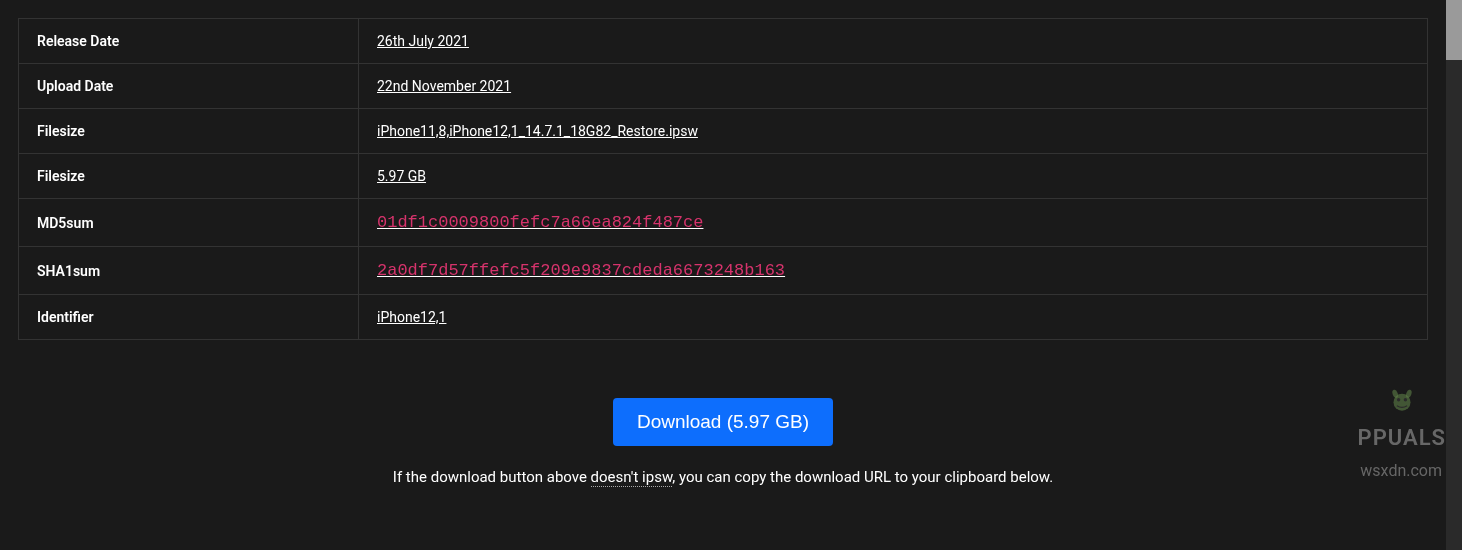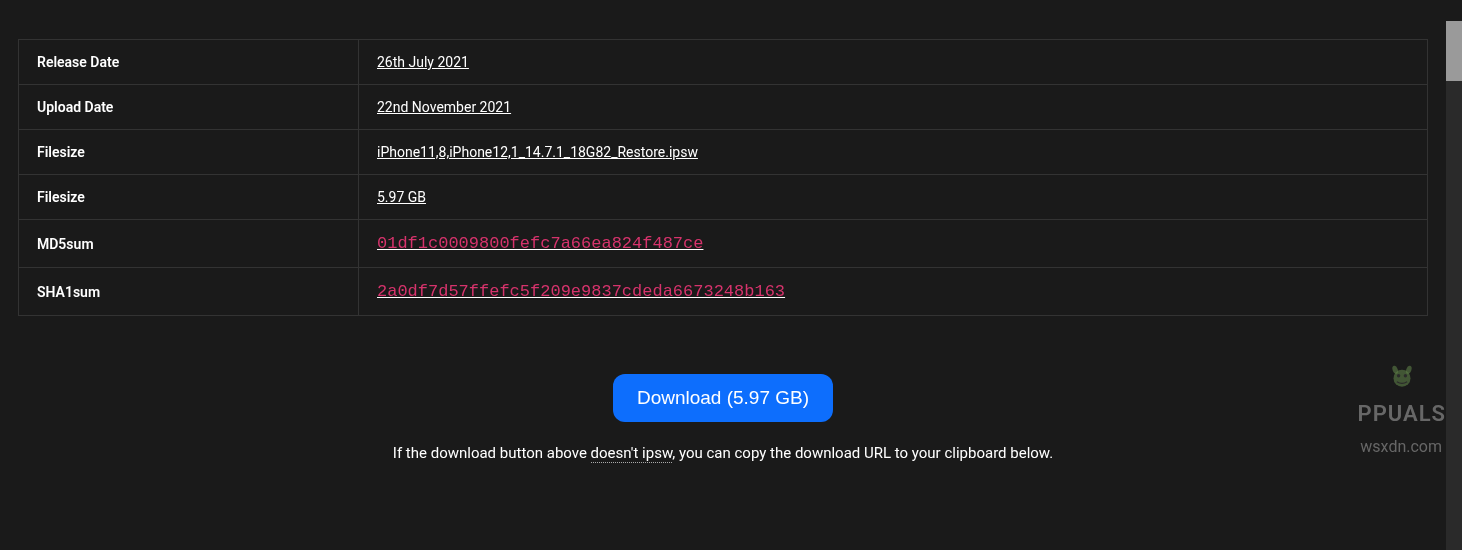--- a/index.html
+++ b/index.html
@@ -12,21 +12,20 @@
       font-family: -apple-system, BlinkMacSystemFont, "Segoe UI", Roboto, Helvetica, Arial, sans-serif;
       color: #ffffff;
       width: 1462px;
       height: 550px;
       overflow: hidden;
       position: relative;
     }
     .container {
       padding: 0;
       position: relative;
-      margin-top: 21px;
     }
     .scrollbar-track {
       position: absolute;
       right: 0;
       top: 0;
       width: 16px;
       height: 550px;
       background: #2a2a2a;
     }
     .scrollbar-thumb {
@@ -72,21 +71,21 @@
       text-align: center;
       padding-top: 58px;
     }
     .download-button {
       display: inline-block;
       background: #0d6efd;
       color: #ffffff;
       font-size: 19px;
       padding: 13px 24px;
       border: none;
-      border-radius: 12px;
+      border-radius: 4px;
       cursor: pointer;
       font-weight: 400;
     }
     .help-text {
       margin-top: 22px;
       font-size: 15px;
       color: #ffffff;
     }
     .help-text .dotted {
       border-bottom: 1px dotted #aaaaaa;
@@ -145,20 +144,24 @@
           <td class="value-cell">5.97 GB</td>
         </tr>
         <tr>
           <td class="label-cell">MD5sum</td>
           <td class="value-cell"><span class="mono-pink">01df1c0009800fefc7a66ea824f487ce</span></td>
         </tr>
         <tr>
           <td class="label-cell">SHA1sum</td>
           <td class="value-cell"><span class="mono-pink">2a0df7d57ffefc5f209e9837cdeda6673248b163</span></td>
         </tr>
+        <tr>
+          <td class="label-cell">Identifier</td>
+          <td class="value-cell">iPhone12,1</td>
+        </tr>
       </tbody>
     </table>
 
     <div class="download-section">
       <button class="download-button">Download (5.97 GB)</button>
       <div class="help-text">
         <span>If the download button above </span><span class="dotted">doesn't ipsw</span><span>, you can copy the download URL to your clipboard below.</span>
       </div>
     </div>
   </div>

